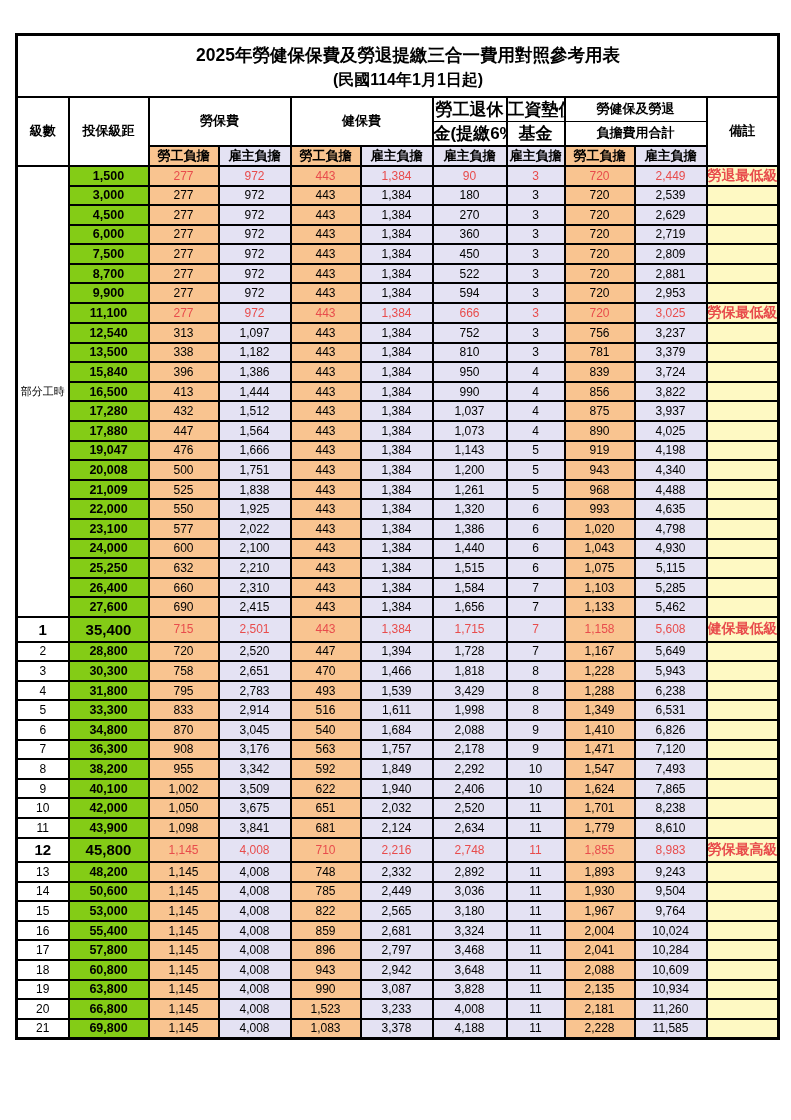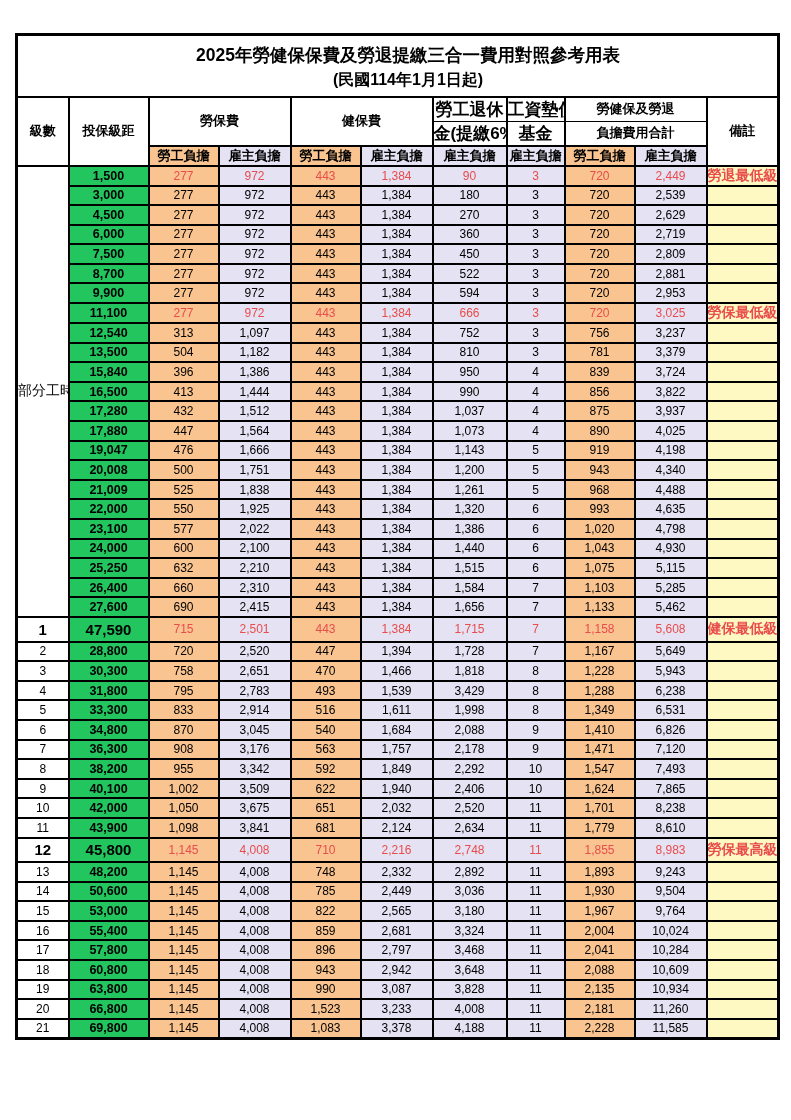--- a/index.html
+++ b/index.html
@@ -32,22 +32,22 @@
   .hc{font-weight:bold;font-size:13px;height:16px;background:#fff;}
   .hc.small{font-size:17px;}
   .thinb{border-bottom-width:1px;}
   .thint{border-top-width:1px;}
   .sub{font-size:13px;font-weight:bold;height:15px;}
   .emp{background:var(--emp);}
   .er{background:var(--er);}
   .dr td{height:19.6px;}
   .big td{height:24.6px;}
   .c-lv{font-size:12px;background:#fff;}
-  .c-pt{font-size:14px;background:#fff;}
-  .c-sal{font-size:12.5px;font-weight:bold;background:#22c55e;}
+  .c-pt{font-size:11px;background:#fff;}
+  .c-sal{font-size:12.5px;font-weight:bold;background:#84cc16;}
   .c-val{font-size:12px;}
   .c-rm{font-size:14px;font-weight:bold;color:var(--red);background:#fef9c3;}
   .hl .c-val{color:var(--red);}
   .big .c-lv,.big .c-sal{font-size:15px;font-weight:bold;}
 </style>
 </head>
 <body>
 
 <div class="sheet">
   <table class="fee">
@@ -202,21 +202,21 @@
           <td class="c-val emp">443</td>
           <td class="c-val er">1,384</td>
           <td class="c-val er">752</td>
           <td class="c-val er">3</td>
           <td class="c-val emp">756</td>
           <td class="c-val er">3,237</td>
           <td class="c-rm"></td>
         </tr>
         <tr class="dr">
           <td class="c-sal">13,500</td>
-          <td class="c-val emp">504</td>
+          <td class="c-val emp">338</td>
           <td class="c-val er">1,182</td>
           <td class="c-val emp">443</td>
           <td class="c-val er">1,384</td>
           <td class="c-val er">810</td>
           <td class="c-val er">3</td>
           <td class="c-val emp">781</td>
           <td class="c-val er">3,379</td>
           <td class="c-rm"></td>
         </tr>
         <tr class="dr">
@@ -370,21 +370,21 @@
           <td class="c-val emp">443</td>
           <td class="c-val er">1,384</td>
           <td class="c-val er">1,656</td>
           <td class="c-val er">7</td>
           <td class="c-val emp">1,133</td>
           <td class="c-val er">5,462</td>
           <td class="c-rm"></td>
         </tr>
         <tr class="dr hl big">
           <td class="c-lv">1</td>
-          <td class="c-sal">47,590</td>
+          <td class="c-sal">35,400</td>
           <td class="c-val emp">715</td>
           <td class="c-val er">2,501</td>
           <td class="c-val emp">443</td>
           <td class="c-val er">1,384</td>
           <td class="c-val er">1,715</td>
           <td class="c-val er">7</td>
           <td class="c-val emp">1,158</td>
           <td class="c-val er">5,608</td>
           <td class="c-rm">健保最低級距</td>
         </tr>

